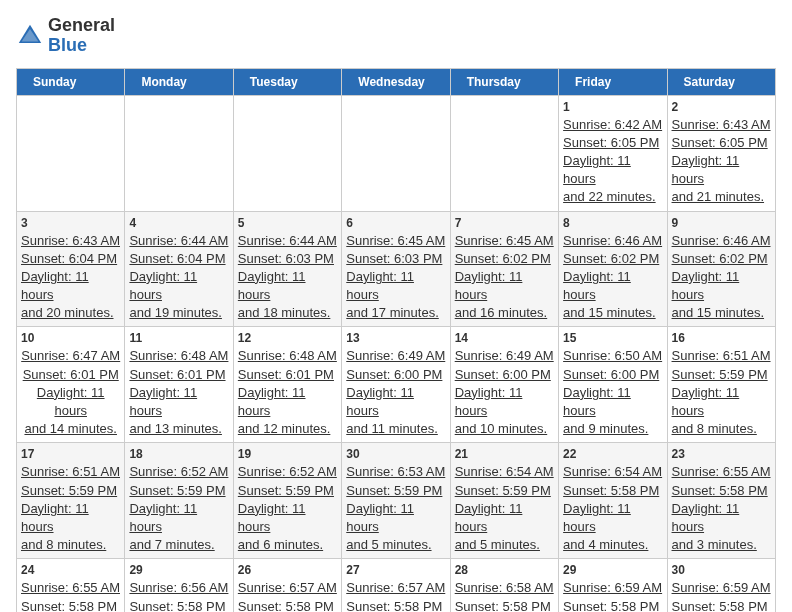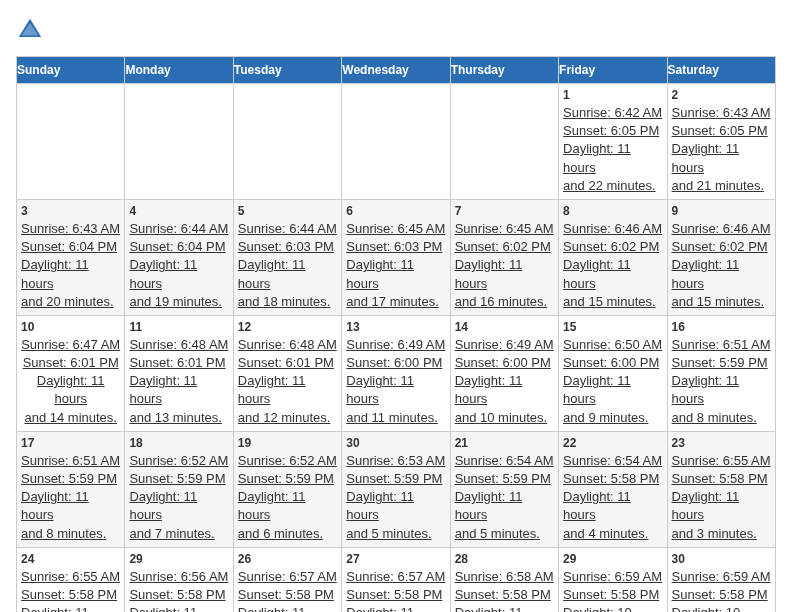--- a/index.html
+++ b/index.html
@@ -44,21 +44,21 @@
     }
     .calendar {
       width: 100%;
       border-collapse: collapse;
     }
     .calendar th {
       background-color: #2a6db5;
       color: #fff;
       font-size: 12px;
       font-weight: bold;
-      padding: 6px 0;
+      padding: 6px 16px;
       text-align: left;
       border: 1px solid #ccc;
     }
     .calendar td {
       vertical-align: top;
       border: 1px solid #ccc;
       padding: 4px;
       width: calc(100% / 7);
       min-height: 80px;
       font-size: 10px;
@@ -86,20 +86,24 @@
   </style>
 </head>
 <body>
 
 <div class="header">
   <div class="logo">
     <svg class="logo-icon" viewBox="0 0 40 40">
       <polygon points="20,4 36,30 4,30" fill="#2a6db5"></polygon>
       <polygon points="20,10 32,28 8,28" fill="#fff" opacity="0.3"></polygon>
     </svg>
+    <div class="logo-text">
+      <span style="font-size:18px;font-weight:bold;color:#333;">General</span>
+      <span style="font-size:18px;font-weight:bold;color:#2a6db5;">Blue</span>
+    </div>
   </div>
   <div class="title-block">
   </div>
 </div>
 
 <table class="calendar">
   <thead>
     <tr>
     <th>Sunday</th>
         <th>Monday</th>

